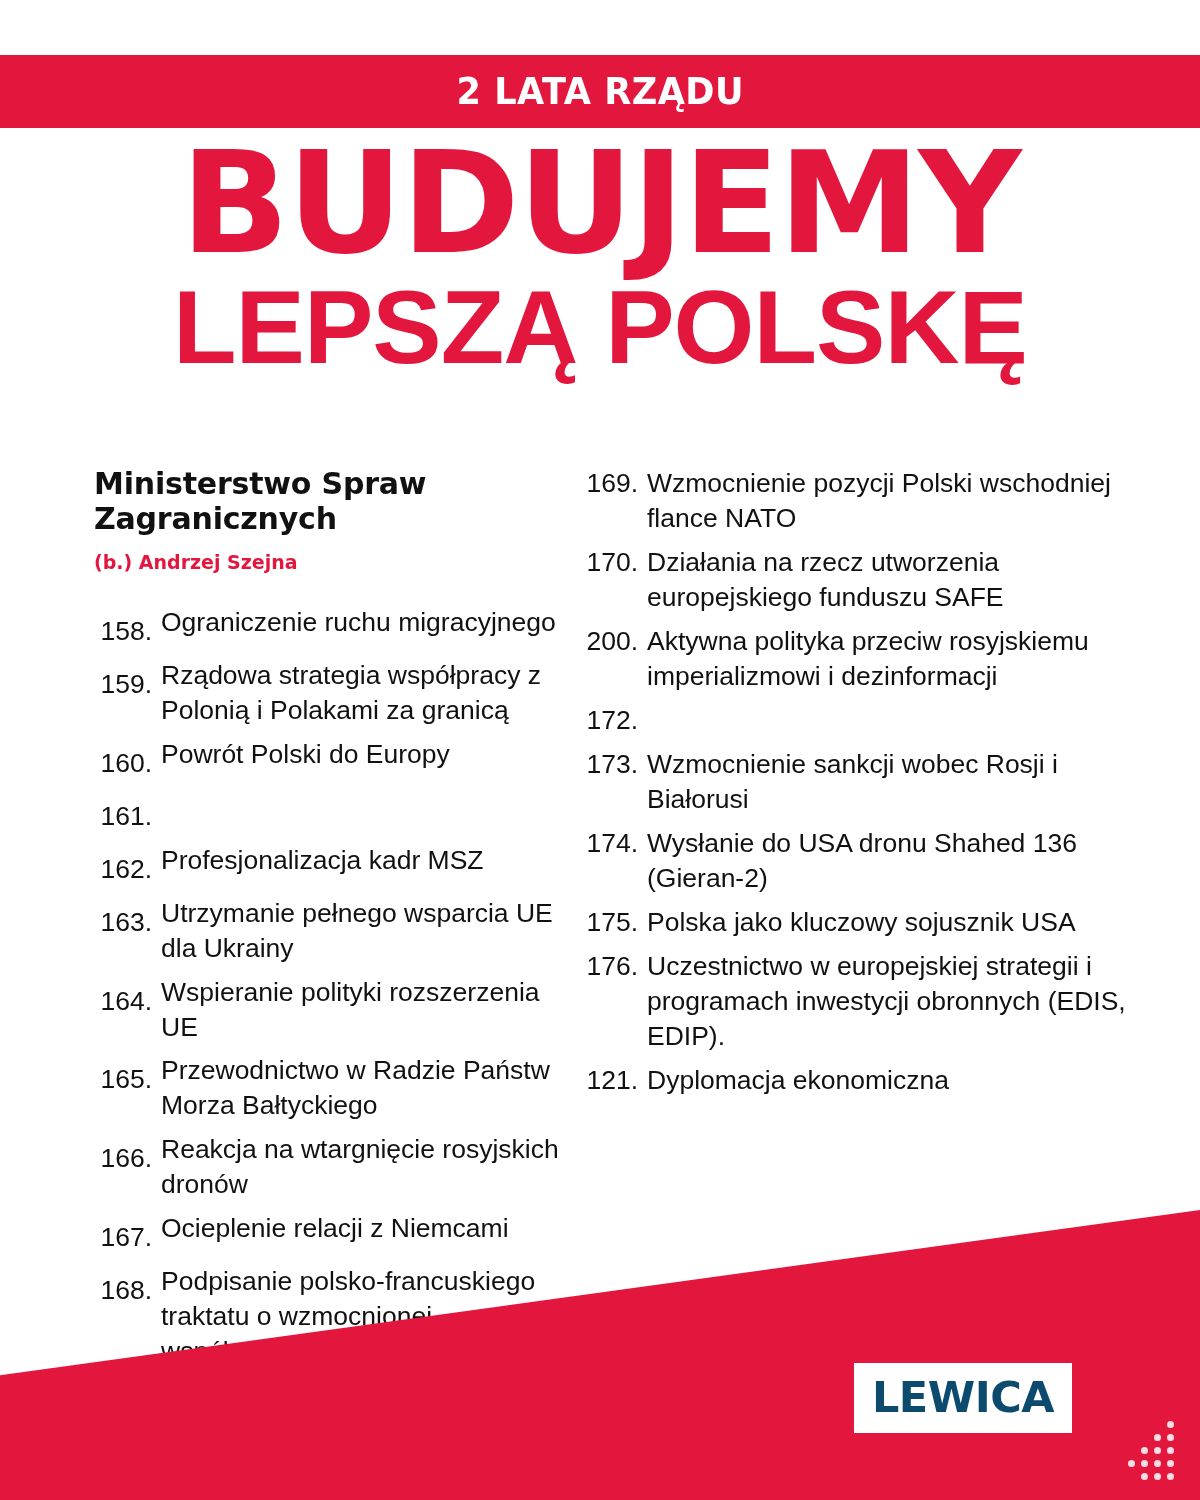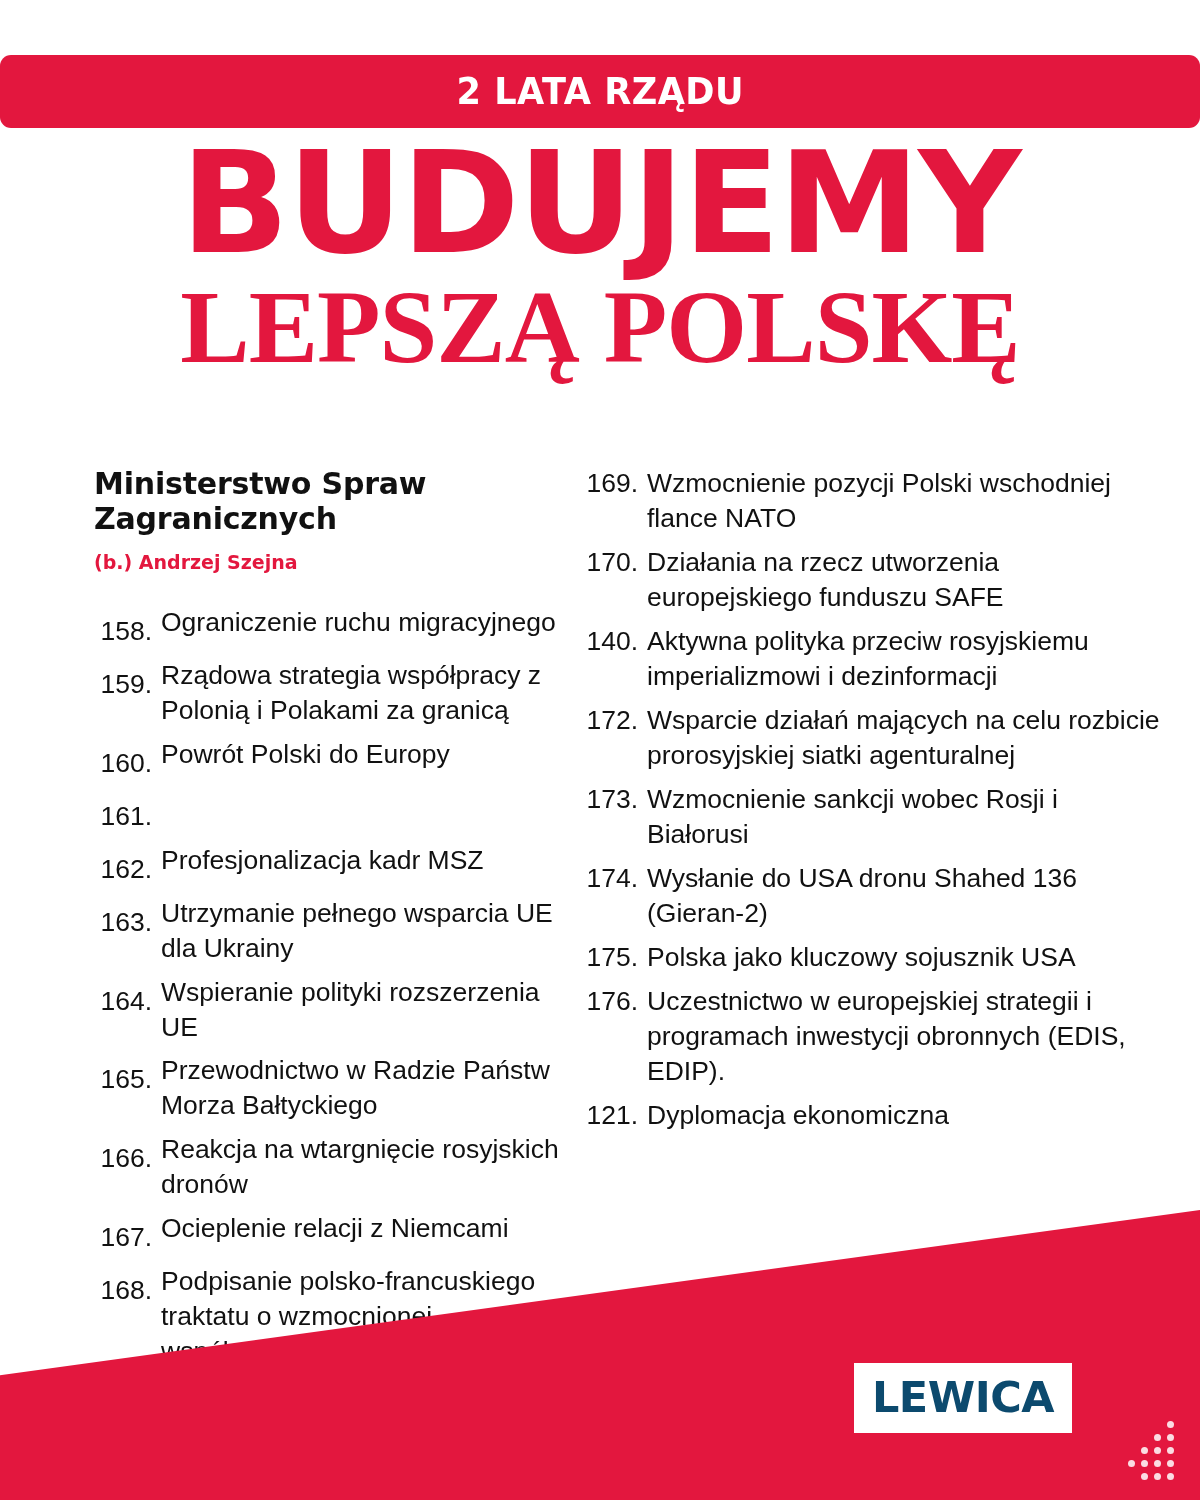--- a/index.html
+++ b/index.html
@@ -19,21 +19,20 @@
   .top-banner {
     position: absolute;
     top: 55px;
     left: 0;
     width: 1200px;
     height: 73px;
     background: #e3173e;
     display: flex;
     align-items: center;
     justify-content: center;
-    border-radius: 11px;
   }
   .top-banner-text {
     color: #ffffff;
     font-size: 37px;
     font-weight: bold;
     letter-spacing: 0.5px;
     font-family: "DejaVu Sans", sans-serif;
     transform: scaleX(0.95);
   }
 
@@ -52,21 +51,21 @@
     font-weight: bold;
     font-family: "DejaVu Sans", sans-serif;
     letter-spacing: -2px;
     transform: scaleX(1.02);
   }
   .headline-line2 {
     color: #e3173e;
     font-size: 104px;
     line-height: 1.0;
     font-weight: bold;
-    font-family: Liberation Serif, serif;
+    font-family: Liberation Sans, sans-serif;
     letter-spacing: -1px;
     margin-top: 6px;
   }
 
   
   .content {
     position: absolute;
     top: 466px;
     left: 0;
     width: 1200px;
@@ -250,26 +249,25 @@
     <ol class="items">
       <li>
           <span class="num">169.</span>
           <span class="txt">Wzmocnienie pozycji Polski wschodniej flance NATO</span>
         </li>
       <li>
           <span class="num">170.</span>
           <span class="txt">Działania na rzecz utworzenia europejskiego funduszu SAFE</span>
         </li>
       <li>
-          <span class="num">140.</span>
+          <span class="num">200.</span>
           <span class="txt">Aktywna polityka przeciw rosyjskiemu imperializmowi i dezinformacji</span>
         </li>
       <li>
           <span class="num">172.</span>
-          <span class="txt">Wsparcie działań mających na celu rozbicie prorosyjskiej siatki agenturalnej</span>
         </li>
       <li>
           <span class="num">173.</span>
           <span class="txt">Wzmocnienie sankcji wobec Rosji i Białorusi</span>
         </li>
       <li>
           <span class="num">174.</span>
           <span class="txt">Wysłanie do USA dronu Shahed 136 (Gieran-2)</span>
         </li>
       <li>

